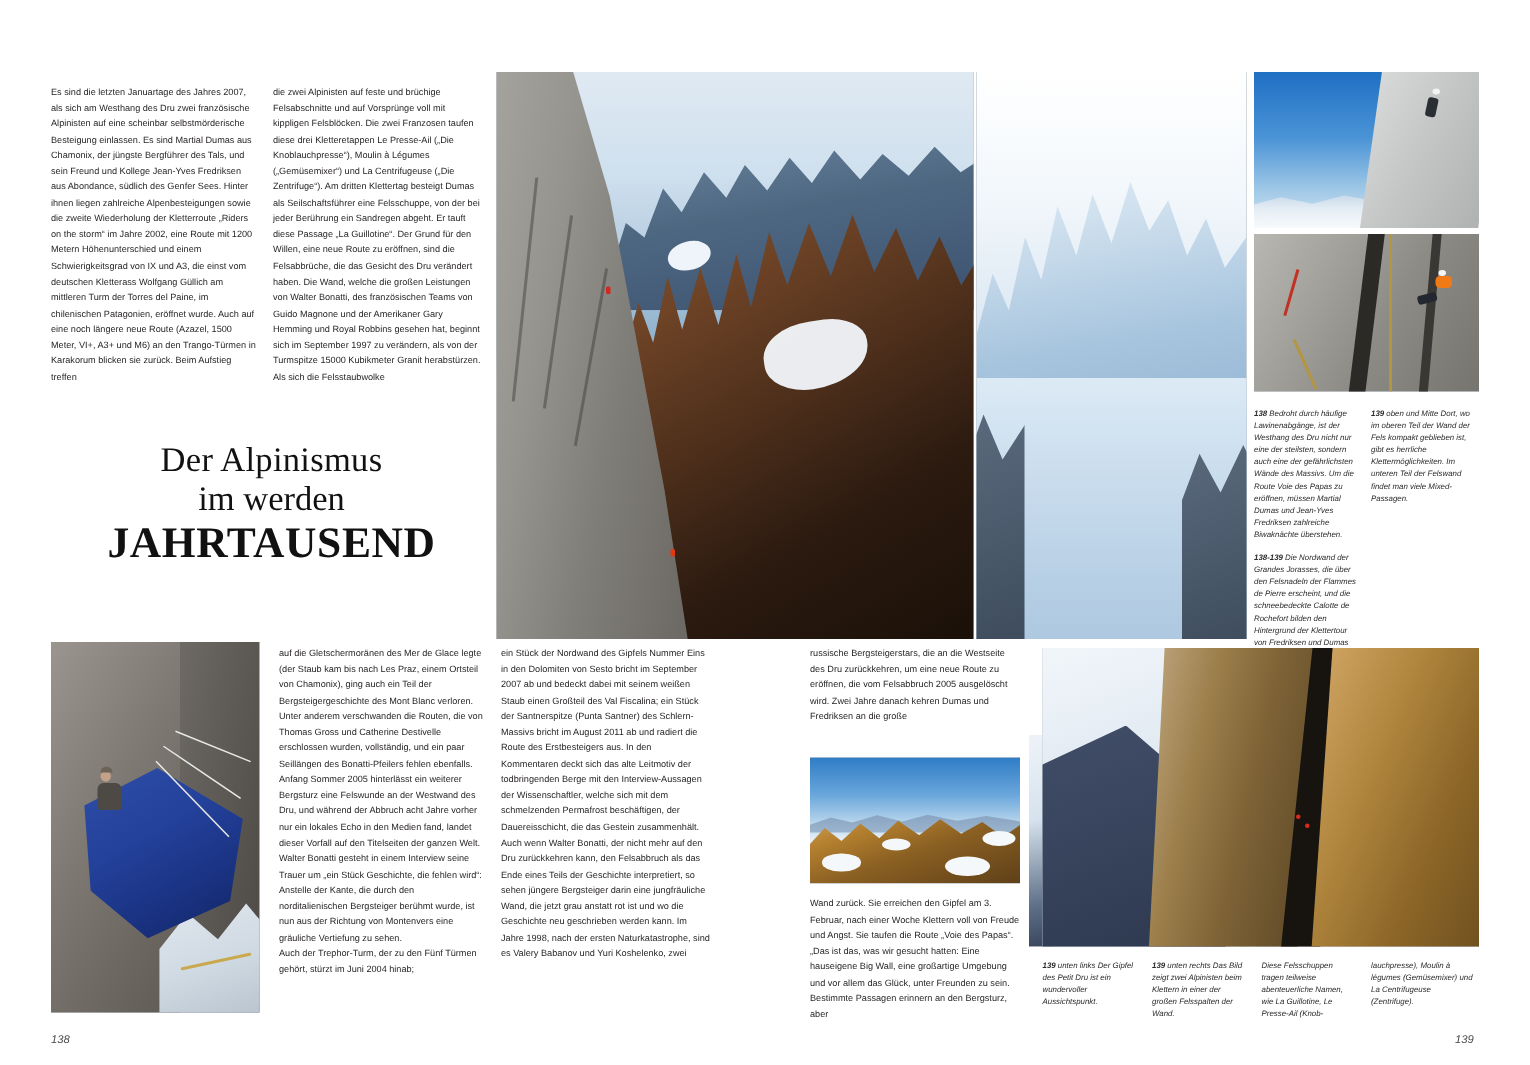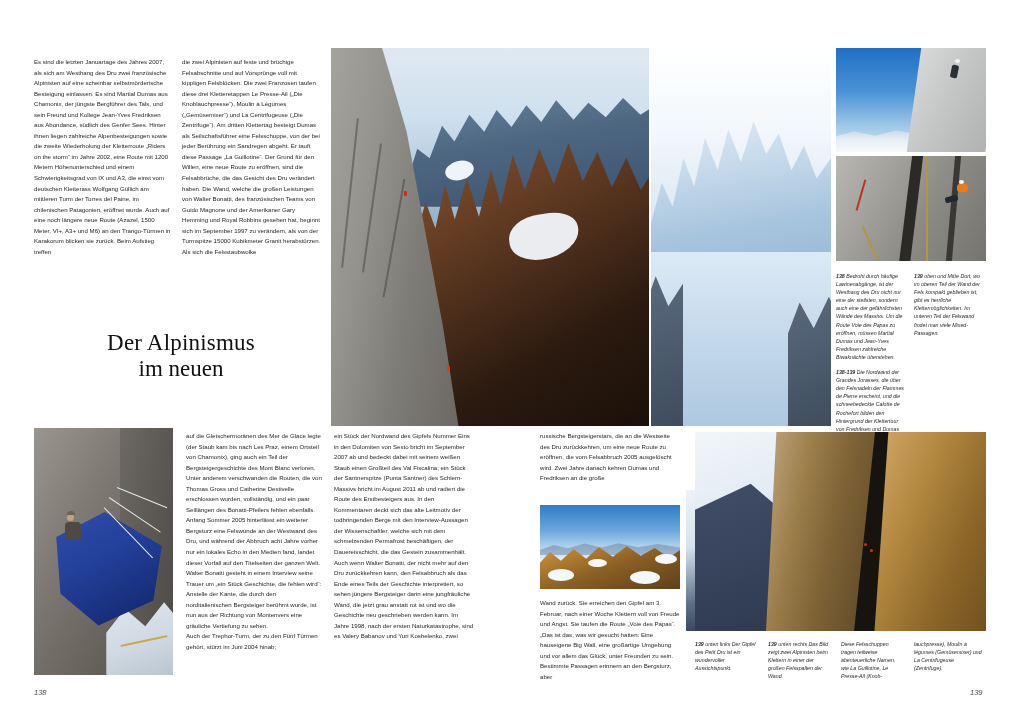--- a/index.html
+++ b/index.html
@@ -12,21 +12,21 @@
 
   
   .col{position:absolute;font-size:6.1px;line-height:10.55px;text-align:left;color:#231f20;}
   .col p{margin:0 0 0 0;}
   .cap{position:absolute;font-size:5.25px;line-height:8.1px;font-style:italic;color:#2a2a2a;}
   .cap p{margin:0 0 7px 0;}
   .cap b{font-weight:bold;font-style:italic;}
 
   
   .headline{position:absolute;text-align:center;font-family:"Liberation Serif",serif;color:#111;}
-  .hl1{font-size:23px;line-height:26px;letter-spacing:.2px;margin-top:36px;}
+  .hl1{font-size:23px;line-height:26px;letter-spacing:.2px;}
   .hl2{font-size:23px;line-height:26px;}
   .hl3{font-size:29px;line-height:33px;font-weight:bold;letter-spacing:.4px;}
   .hl4{font-size:14px;line-height:20px;}
 
   
   .folio{position:absolute;font-size:7.5px;font-style:italic;color:#4a4a4a;}
 
   
   .photo{position:absolute;overflow:hidden;background:#8d9aa6;}
   .photo .sky{position:absolute;left:0;top:0;width:100%;height:100%;}
@@ -189,21 +189,22 @@
   <div class="col" style="left:34px;top:57px;width:137px;height:232px;">
     <p>Es sind die letzten Januartage des Jahres 2007, als sich am Westhang des Dru zwei französische Alpinisten auf eine scheinbar selbstmörderische Besteigung einlassen. Es sind Martial Dumas aus Chamonix, der jüngste Bergführer des Tals, und sein Freund und Kollege Jean-Yves Fredriksen aus Abondance, südlich des Genfer Sees. Hinter ihnen liegen zahlreiche Alpenbesteigungen sowie die zweite Wiederholung der Kletterroute „Riders on the storm“ im Jahre 2002, eine Route mit 1200 Metern Höhenunterschied und einem Schwierigkeitsgrad von IX und A3, die einst vom deutschen Kletterass Wolfgang Güllich am mittleren Turm der Torres del Paine, im chilenischen Patagonien, eröffnet wurde. Auch auf eine noch längere neue Route (Azazel, 1500 Meter, VI+, A3+ und M6) an den Trango-Türmen in Karakorum blicken sie zurück. Beim Aufstieg treffen</p>
   </div>
 
   <div class="col" style="left:182px;top:57px;width:140px;height:232px;">
     <p>die zwei Alpinisten auf feste und brüchige Felsabschnitte und auf Vorsprünge voll mit kippligen Felsblöcken. Die zwei Franzosen taufen diese drei Kletteretappen Le Presse-Ail („Die Knoblauchpresse“), Moulin à Légumes („Gemüsemixer“) und La Centrifugeuse („Die Zentrifuge“). Am dritten Klettertag besteigt Dumas als Seilschaftsführer eine Felsschuppe, von der bei jeder Berührung ein Sandregen abgeht. Er tauft diese Passage „La Guillotine“. Der Grund für den Willen, eine neue Route zu eröffnen, sind die Felsabbrüche, die das Gesicht des Dru verändert haben. Die Wand, welche die großen Leistungen von Walter Bonatti, des französischen Teams von Guido Magnone und der Amerikaner Gary Hemming und Royal Robbins gesehen hat, beginnt sich im September 1997 zu verändern, als von der Turmspitze 15000 Kubikmeter Granit herabstürzen. Als sich die Felsstaubwolke</p>
   </div>
 
   <div class="headline" style="left:38px;top:294px;width:286px;">
     <div class="hl1">Der Alpinismus</div>
-    <div class="hl2">im neuen</div>
+    <div class="hl2">im werden</div>
+    <div class="hl3">JAHRTAUSEND</div>
   </div>
 
   <div class="photo p-main" style="left:331px;top:48px;width:318px;height:378px;">
     <div class="sky"></div>
     <div class="ridge"></div>
     <div class="towers"></div>
     <div class="snowpatch"></div>
     <div class="snowpatch2"></div>
     <div class="wall"></div>
     <div class="wall-streak" style="left:18px;top:70px;width:2px;height:150px;transform:rotate(6deg);"></div>

